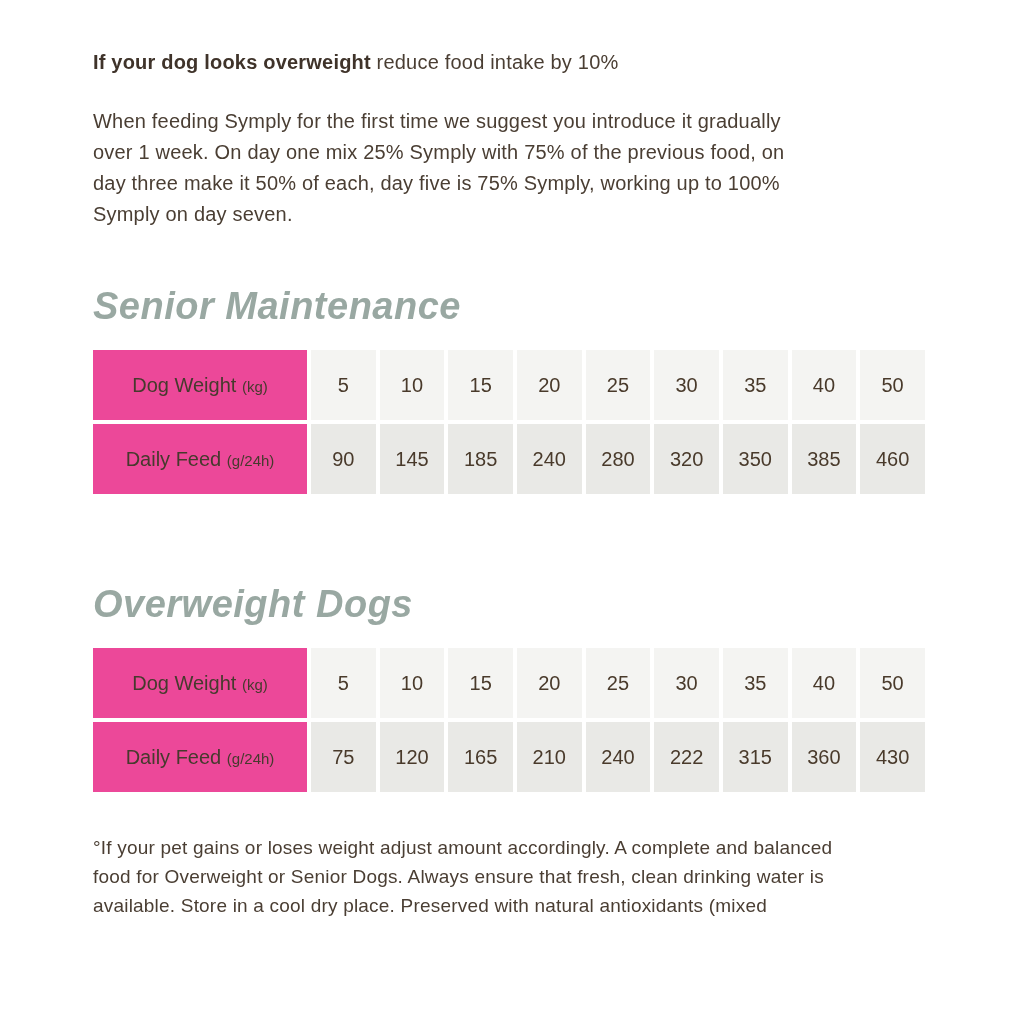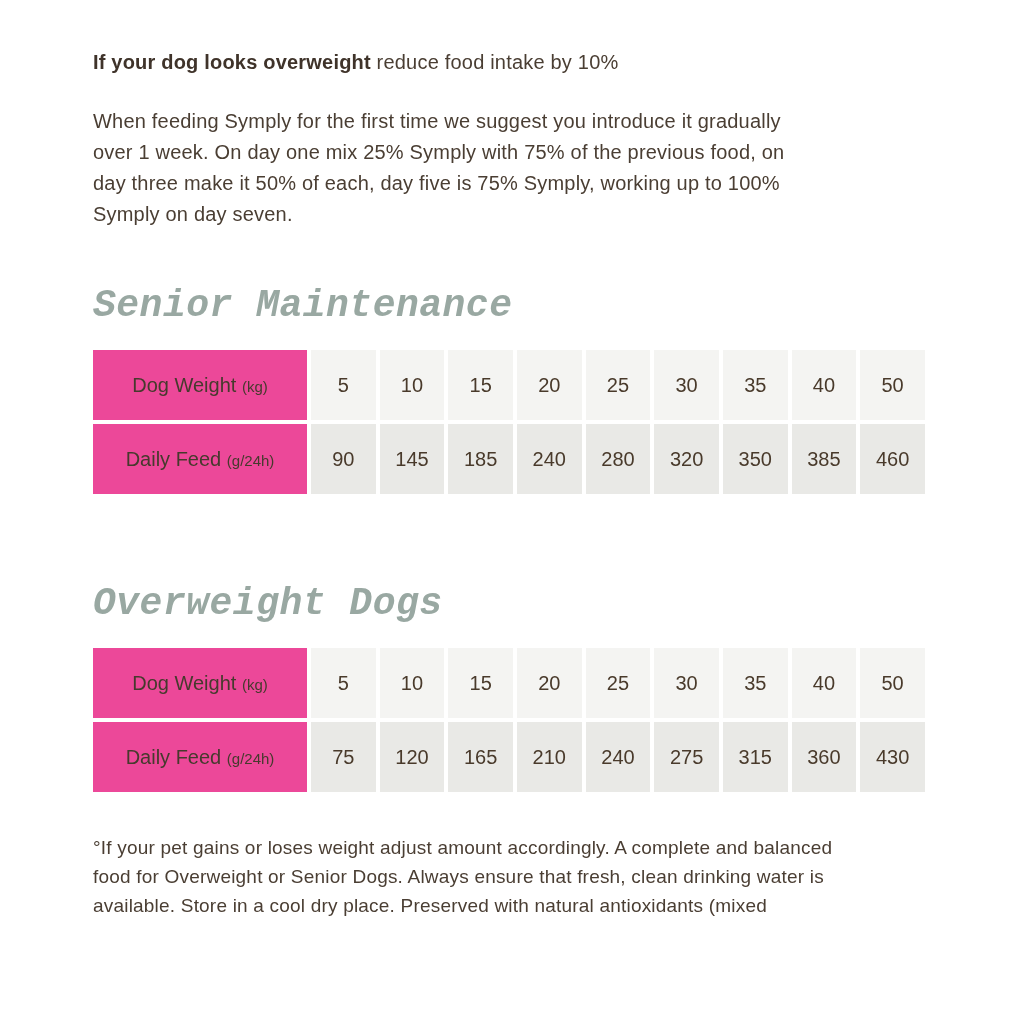--- a/index.html
+++ b/index.html
@@ -33,21 +33,21 @@
     line-height: 31px;
     letter-spacing: 0.2px;
   }
   .note-line .bold-part {
     font-weight: bold;
     color: #3f332a;
   }
   .transition { margin-top: 28px; }
   .section-title {
     margin: 0;
-    font-family: Liberation Mono, monospace;
+    font-family: Liberation Sans, sans-serif;
     font-weight: bold;
     font-style: italic;
     font-size: 38px;
     line-height: 44px;
     letter-spacing: 0.5px;
     color: #99a8a2;
   }
   .title-senior { margin-top: 54px; }
   .title-overweight { margin-top: 84px; }
   table.feed-table {
@@ -166,21 +166,21 @@
     <tr class="feed-row">
       <th>
         <span>Daily Feed</span>
         <span class="unit">(g/24h)</span>
       </th>
       <td>75</td>
       <td>120</td>
       <td>165</td>
       <td>210</td>
       <td>240</td>
-      <td>275</td>
+      <td>222</td>
       <td>315</td>
       <td>360</td>
       <td>430</td>
     </tr>
   </tbody>
     </table>
 
   <p class="footnote multiline">°If your pet gains or loses weight adjust amount accordingly. A complete and balanced
 food for Overweight or Senior Dogs. Always ensure that fresh, clean drinking water is
 available. Store in a cool dry place. Preserved with natural antioxidants (mixed</p>

